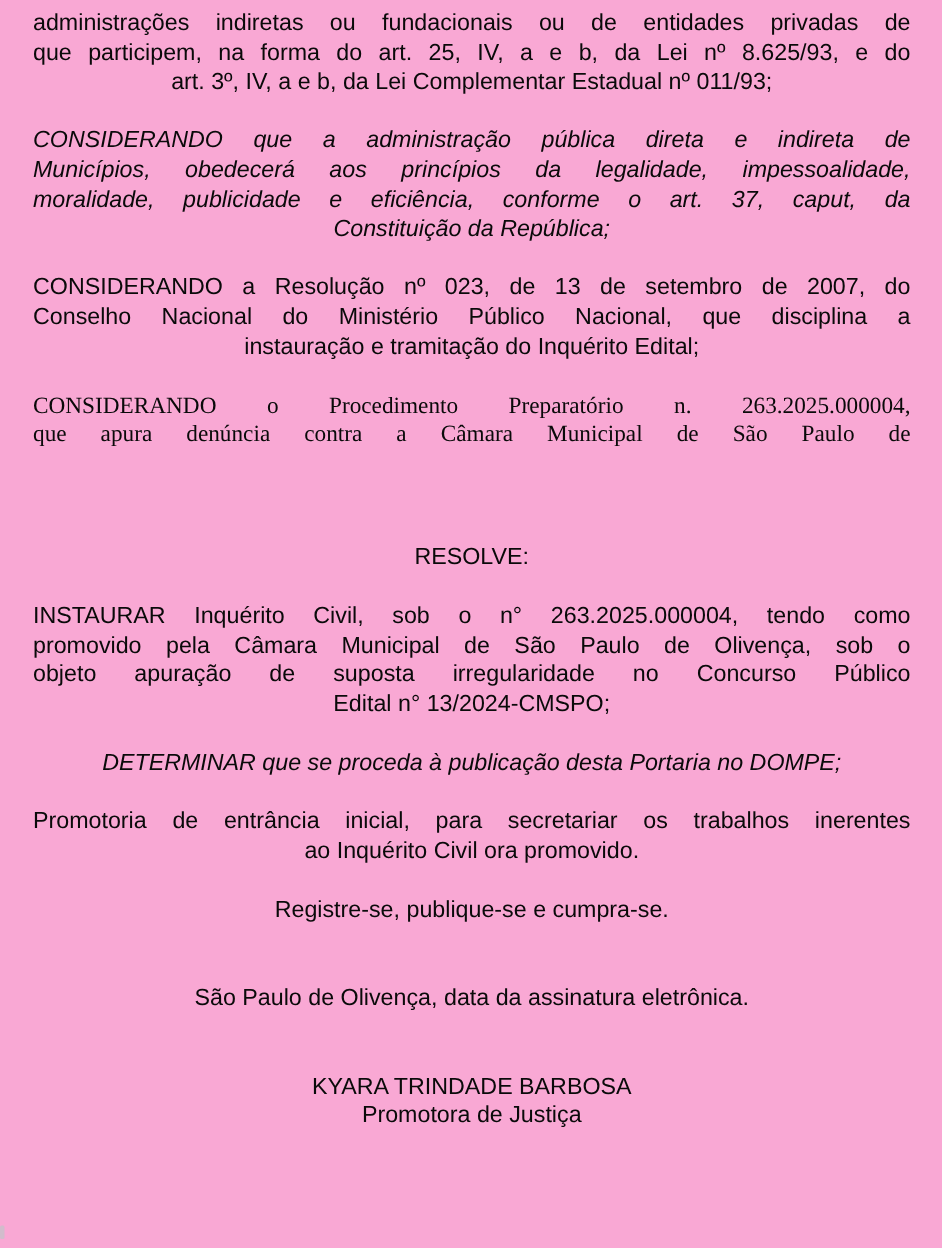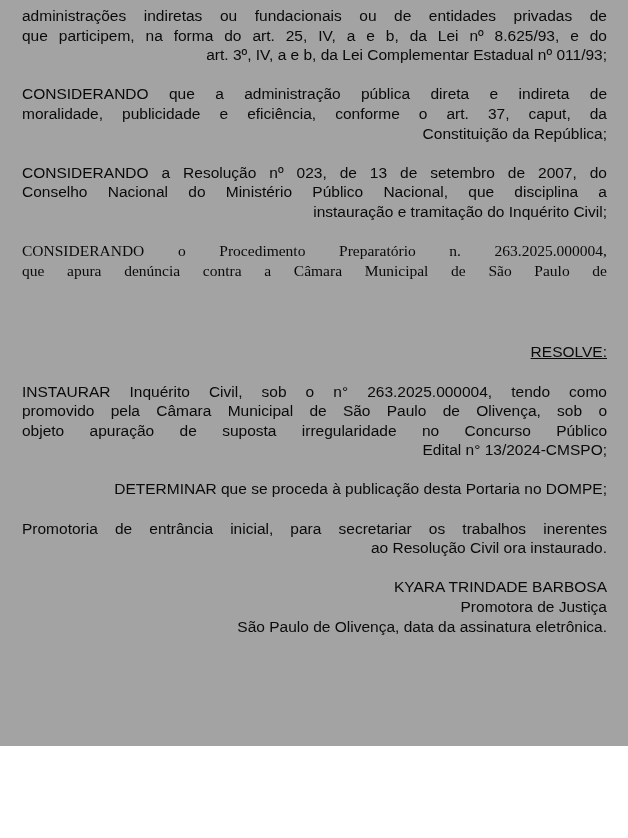--- a/index.html
+++ b/index.html
@@ -3,40 +3,40 @@
 <meta charset="utf-8">
 <style>
   html, body {
     margin: 0;
     padding: 0;
     background: #ffffff;
   }
   .page {
     position: relative;
     width: 628px;
-    height: 746px;
-    background: #a3a3a3;
+    height: 832px;
+    background: #f9a8d4;
     overflow: hidden;
     font-family: "Liberation Sans", "DejaVu Sans", sans-serif;
     font-size: 15.5px;
     line-height: 19.6px;
     color: #0a0a0a;
     -webkit-font-smoothing: antialiased;
   }
   .doc-body {
     position: absolute;
     left: 22px;
     top: 6px;
     width: 585px;
   }
   .paragraph {
     margin: 0;
   }
   .line {
-    text-align: right;
+    text-align: center;
     white-space: normal;
   }
   .line.just {
     text-align: justify;
     text-align-last: justify;
   }
   .edge-mark {
     position: absolute;
     left: 0;
     top: 817px;
@@ -50,52 +50,56 @@
 </head>
 <body>
 
 <div class="page">
   <div class="doc-body">
       <div class="paragraph" style="margin-bottom: 19.6px;">
         <div class="line just">administrações indiretas ou fundacionais ou de entidades privadas de</div>
         <div class="line just">que participem, na forma do art. 25, IV, a e b, da Lei nº 8.625/93, e do</div>
         <div class="line">art. 3º, IV, a e b, da Lei Complementar Estadual nº 011/93;</div>
       </div>
-      <div class="paragraph" style="margin-bottom: 19.6px;">
+      <div class="paragraph" style="margin-bottom: 19.6px; font-style: italic;">
         <div class="line just">CONSIDERANDO que a administração pública direta e indireta de</div>
+        <div class="line just">Municípios, obedecerá aos princípios da legalidade, impessoalidade,</div>
         <div class="line just">moralidade, publicidade e eficiência, conforme o art. 37, caput, da</div>
         <div class="line">Constituição da República;</div>
       </div>
       <div class="paragraph" style="margin-bottom: 19.6px;">
         <div class="line just">CONSIDERANDO a Resolução nº 023, de 13 de setembro de 2007, do</div>
         <div class="line just">Conselho Nacional do Ministério Público Nacional, que disciplina a</div>
-        <div class="line">instauração e tramitação do Inquérito Civil;</div>
+        <div class="line">instauração e tramitação do Inquérito Edital;</div>
       </div>
       <div class="paragraph" style="margin-bottom: 62px; font-family: Liberation Serif, serif;">
         <div class="line just">CONSIDERANDO o Procedimento Preparatório n. 263.2025.000004,</div>
         <div class="line just">que apura denúncia contra a Câmara Municipal de São Paulo de</div>
       </div>
-      <div class="paragraph" style="margin-bottom: 19.6px; text-decoration: underline;">
+      <div class="paragraph" style="margin-bottom: 19.6px;">
         <div class="line">RESOLVE:</div>
       </div>
       <div class="paragraph" style="margin-bottom: 19.6px;">
         <div class="line just">INSTAURAR Inquérito Civil, sob o n° 263.2025.000004, tendo como</div>
         <div class="line just">promovido pela Câmara Municipal de São Paulo de Olivença, sob o</div>
         <div class="line just">objeto apuração de suposta irregularidade no Concurso Público</div>
         <div class="line">Edital n° 13/2024-CMSPO;</div>
       </div>
-      <div class="paragraph" style="margin-bottom: 19.6px;">
+      <div class="paragraph" style="margin-bottom: 19.6px; font-style: italic;">
         <div class="line">DETERMINAR que se proceda à publicação desta Portaria no DOMPE;</div>
       </div>
       <div class="paragraph" style="margin-bottom: 19.6px;">
         <div class="line just">Promotoria de entrância inicial, para secretariar os trabalhos inerentes</div>
-        <div class="line">ao Resolução Civil ora instaurado.</div>
+        <div class="line">ao Inquérito Civil ora promovido.</div>
+      </div>
+      <div class="paragraph" style="margin-bottom: 39.2px;">
+        <div class="line">Registre-se, publique-se e cumpra-se.</div>
+      </div>
+      <div class="paragraph" style="margin-bottom: 39.2px;">
+        <div class="line">São Paulo de Olivença, data da assinatura eletrônica.</div>
       </div>
       <div class="paragraph" style="margin-bottom: 0px;">
         <div class="line">KYARA TRINDADE BARBOSA</div>
         <div class="line">Promotora de Justiça</div>
-      </div>
-      <div class="paragraph" style="margin-bottom: 39.2px;">
-        <div class="line">São Paulo de Olivença, data da assinatura eletrônica.</div>
       </div>
     </div>
   <div class="edge-mark"></div>
 </div>
 
 </body></html>

